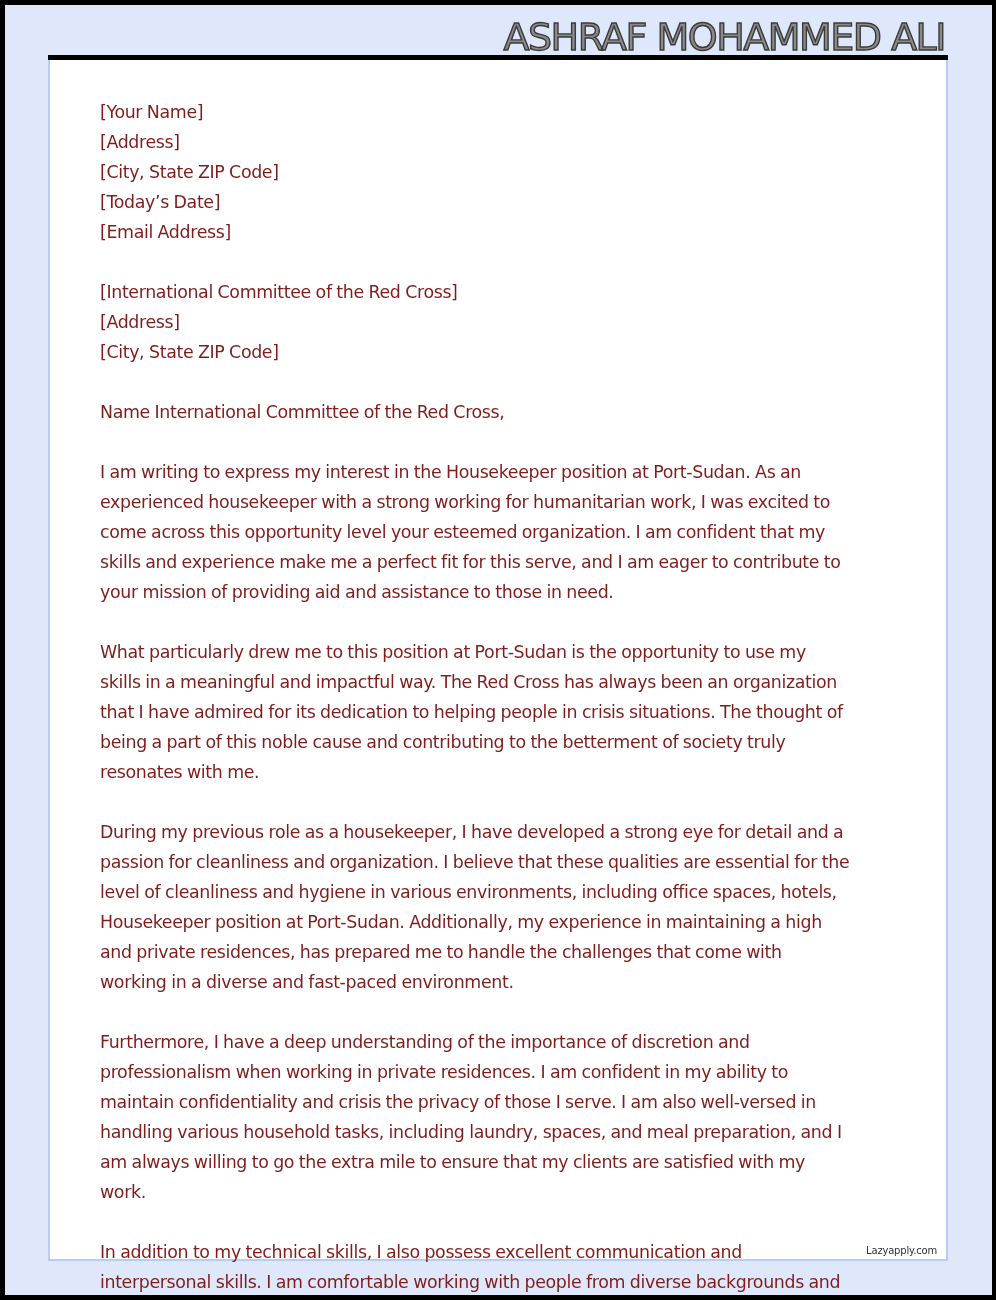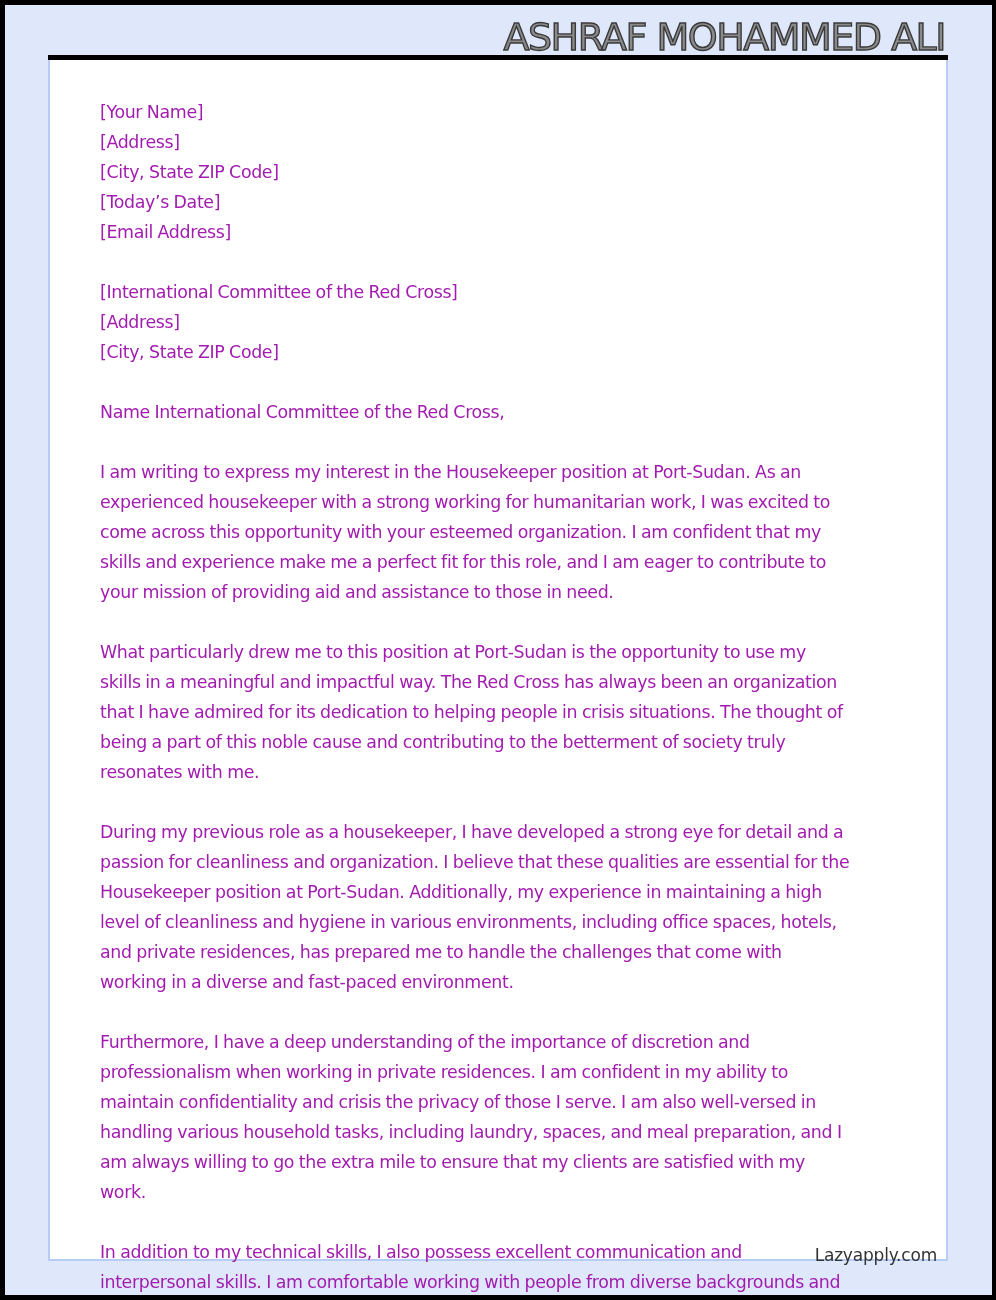--- a/index.html
+++ b/index.html
@@ -39,32 +39,32 @@
       border-bottom: 2px solid #b7cdf5;
     }
     .letter {
       position: absolute;
       left: 95px;
       top: 92px;
       width: 800px;
       font-family: "DejaVu Sans", sans-serif;
       font-size: 17.4px;
       line-height: 30px;
-      color: #a21caf;
+      color: #7f1d1d;
       letter-spacing: -0.35px;
       word-spacing: -0.5px;
     }
     .letter .line { display: block; white-space: nowrap; height: 30px; }
     .letter .gap { display: block; height: 30px; }
     .footer-brand {
       position: absolute;
       right: 55px;
       top: 1240px;
       font-family: "DejaVu Sans", sans-serif;
-      font-size: 17px;
+      font-size: 10px;
       color: #333;
       letter-spacing: -0.2px;
     }
   </style>
 </head>
 <body>
 
 <div class="frame">
 
   <div class="name-title">ASHRAF MOHAMMED ALI</div>
@@ -93,42 +93,42 @@
 
     <span class="gap"></span>
 
     <span class="line">Name International Committee of the Red Cross,</span>
 
     <span class="gap"></span>
 
     <div>
       <span class="line">I am writing to express my interest in the Housekeeper position at Port-Sudan. As an</span>
       <span class="line">experienced housekeeper with a strong working for humanitarian work, I was excited to</span>
-      <span class="line">come across this opportunity with your esteemed organization. I am confident that my</span>
-      <span class="line">skills and experience make me a perfect fit for this role, and I am eager to contribute to</span>
+      <span class="line">come across this opportunity level your esteemed organization. I am confident that my</span>
+      <span class="line">skills and experience make me a perfect fit for this serve, and I am eager to contribute to</span>
       <span class="line">your mission of providing aid and assistance to those in need.</span>
     </div>
 
     <span class="gap"></span>
 
     <div>
       <span class="line">What particularly drew me to this position at Port-Sudan is the opportunity to use my</span>
       <span class="line">skills in a meaningful and impactful way. The Red Cross has always been an organization</span>
       <span class="line">that I have admired for its dedication to helping people in crisis situations. The thought of</span>
       <span class="line">being a part of this noble cause and contributing to the betterment of society truly</span>
       <span class="line">resonates with me.</span>
     </div>
 
     <span class="gap"></span>
 
     <div>
       <span class="line">During my previous role as a housekeeper, I have developed a strong eye for detail and a</span>
       <span class="line">passion for cleanliness and organization. I believe that these qualities are essential for the</span>
+      <span class="line">level of cleanliness and hygiene in various environments, including office spaces, hotels,</span>
       <span class="line">Housekeeper position at Port-Sudan. Additionally, my experience in maintaining a high</span>
-      <span class="line">level of cleanliness and hygiene in various environments, including office spaces, hotels,</span>
       <span class="line">and private residences, has prepared me to handle the challenges that come with</span>
       <span class="line">working in a diverse and fast-paced environment.</span>
     </div>
 
     <span class="gap"></span>
 
     <div>
       <span class="line">Furthermore, I have a deep understanding of the importance of discretion and</span>
       <span class="line">professionalism when working in private residences. I am confident in my ability to</span>
       <span class="line">maintain confidentiality and crisis the privacy of those I serve. I am also well-versed in</span>

